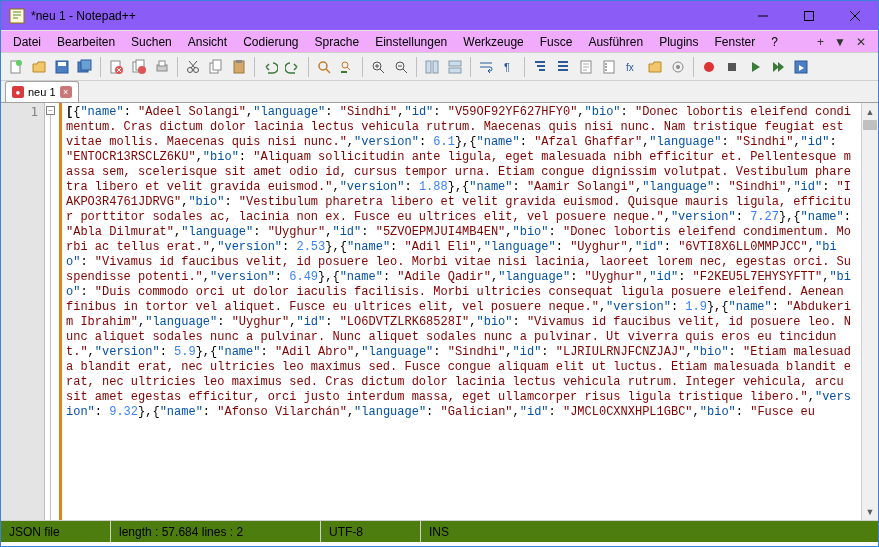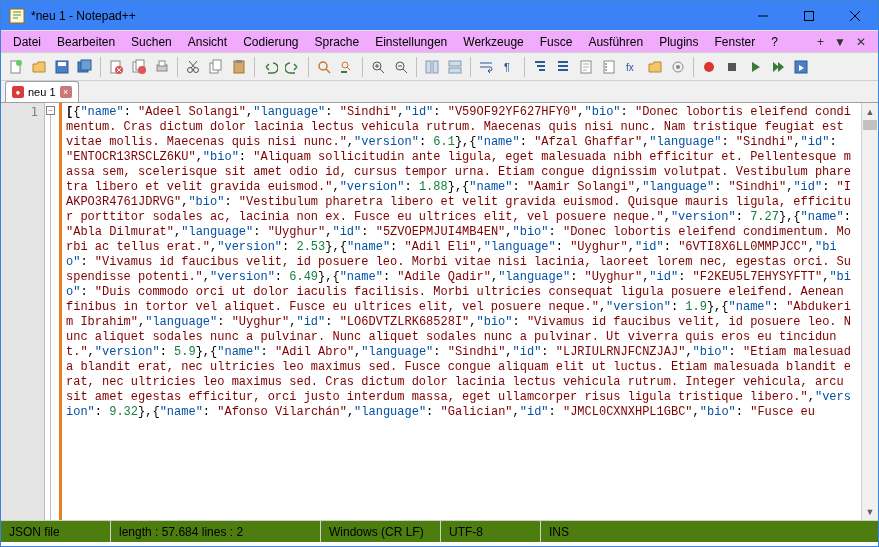--- a/index.html
+++ b/index.html
@@ -1,18 +1,18 @@
 <!DOCTYPE html>
 <html><head>
   <meta charset="utf-8">
   <style>
     * { margin: 0; padding: 0; box-sizing: border-box; }
     body { font-family: "Segoe UI", Tahoma, sans-serif; font-size: 12px; background: #fff; overflow: hidden; width: 879px; height: 547px; border: 1px solid #3a84d8; }
     
-    .titlebar { height: 30px; background: #3b82f6; display: flex; align-items: center; padding: 0 0 0 8px; border-bottom: 1px solid #e5e5e5; }
+    .titlebar { height: 30px; background: #8b5cf6; display: flex; align-items: center; padding: 0 0 0 8px; border-bottom: 1px solid #e5e5e5; }
     .titlebar-icon { width: 16px; height: 16px; margin-right: 6px; display:flex; align-items:center; justify-content:center; }
     .titlebar-title { flex: 1; font-size: 12px; color: #000; }
     .titlebar-btns { display: flex; }
     .titlebar-btn { width: 46px; height: 30px; display: flex; align-items: center; justify-content: center; color: #333; }
     
     .menubar { height: 22px; display: flex; align-items: center; padding: 0 4px; background: #f0abfc; border-bottom: 1px solid #d0d0d0; }
     .menu-item { padding: 2px 8px; font-size: 12px; color: #000; cursor: default; }
     .menubar-right { margin-left: auto; display: flex; align-items: center; gap: 10px; padding-right: 8px; }
     .menubar-right span { font-size: 12px; color: #333; }
     
@@ -32,21 +32,21 @@
     .fold-line { position:absolute; top:12px; left:5px; width:1px; height:405px; background:#c0c0c0; }
     .change-bar { width: 3px; background: #e67e22; }
     .code { flex: 1; padding: 2px 4px; font-family: Consolas, "Courier New", monospace; font-size: 12px; line-height: 15px; white-space: pre-wrap; word-break: break-all; overflow: hidden; color: #000; }
     .scrollbar { width: 17px; background: #f0f0f0; border-left: 1px solid #d0d0d0; position: relative; }
     .scroll-arrow { height: 17px; background: #f0f0f0; display:flex;align-items:center;justify-content:center;color:#606060;font-size:9px; }
     .scroll-thumb { position: absolute; top: 17px; left: 1px; right: 1px; height: 10px; background: #c0c0c0; border-radius: 1px; }
     
     .c-p { color: #000; }
     .c-k { color: #0451a5; }
     .c-s { color: #800000; }
-    .c-n { color: #15803d; }
+    .c-n { color: #3b82f6; }
     .c-b { color: #000; font-weight: bold; }
     
     .statusbar { height: 22px; background: #4d7c0f; border-top: 1px solid #d0d0d0; display: flex; align-items: center; font-size: 12px; color: #000; }
     .status-cell { padding: 0 8px; border-right: 1px solid #d0d0d0; height: 100%; display: flex; align-items: center; white-space: nowrap; }
     .status-cell.first { width: 110px; }
     .status-cell.wide { flex: 1; }
   </style>
 </head>
 <body>
 
@@ -317,16 +317,15 @@
   <div class="scrollbar">
     <div class="scroll-arrow">▲</div>
     <div class="scroll-thumb"></div>
     <div class="scroll-arrow" style="position:absolute;bottom:0;width:100%">▼</div>
   </div>
 </div>
 
 <div class="statusbar">
   <div class="status-cell first">JSON file</div>
   <div class="status-cell" style="width:210px">length : 57.684    lines : 2</div>
-  <div class="status-cell" style="width:120px">Windows (CR LF)</div>
   <div class="status-cell" style="width:100px">UTF-8</div>
   <div class="status-cell" style="width:42px;border-right:none">INS</div>
 </div>
 
 </body></html>

